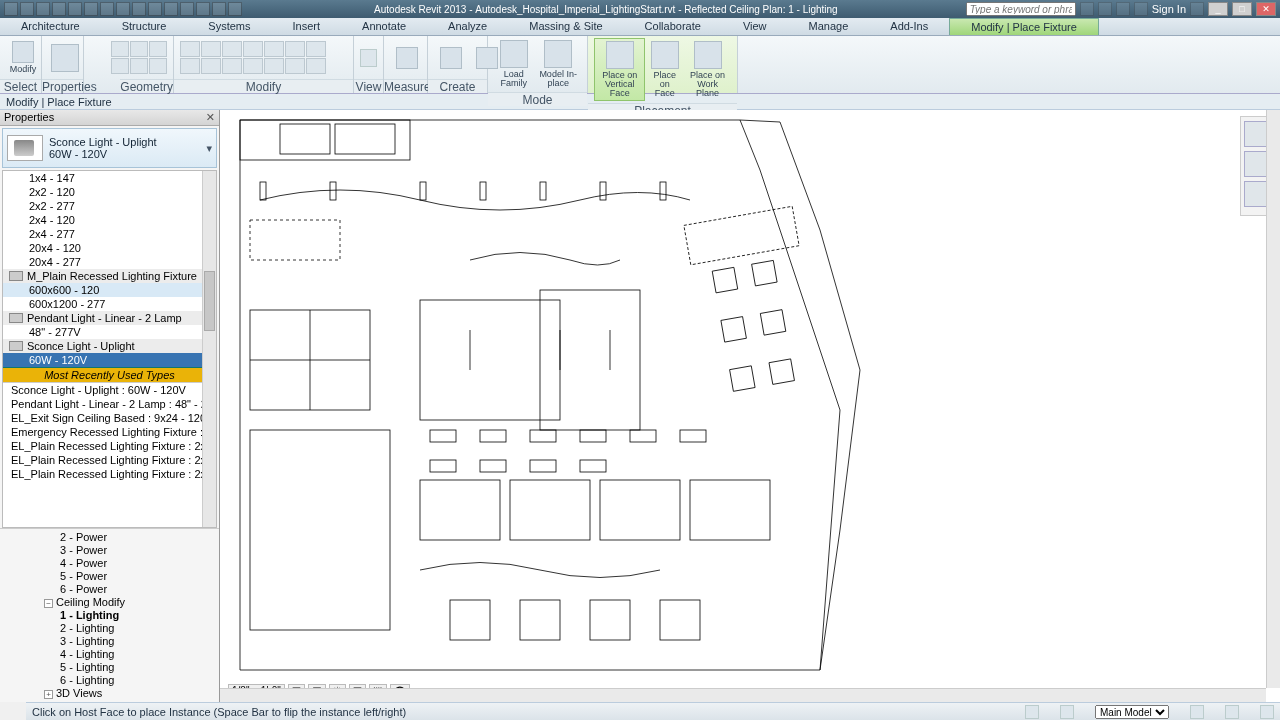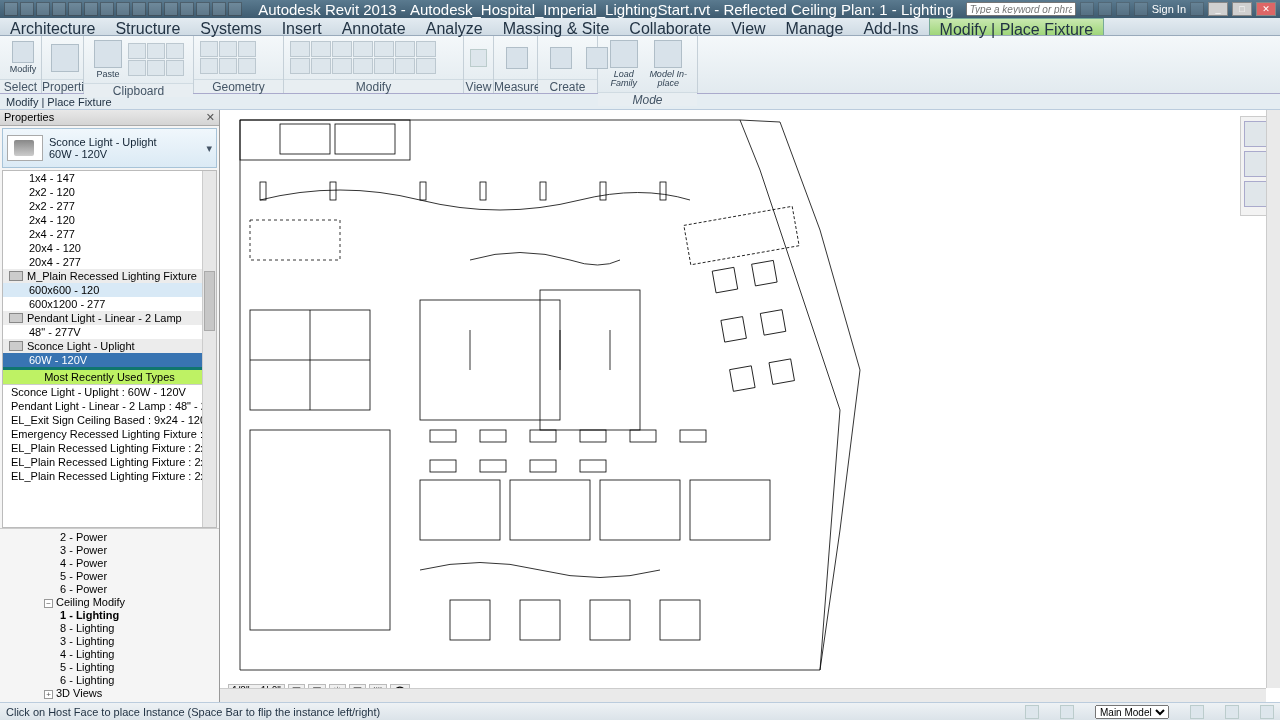--- a/index.html
+++ b/index.html
@@ -2,30 +2,30 @@
 <html><head>
 <meta charset="utf-8">
 <style>
 * { margin: 0; padding: 0; box-sizing: border-box; font-family: "Segoe UI", Arial, sans-serif; }
 body { width: 1280px; height: 720px; overflow: hidden; background: #f0f0f0; font-size: 11px; }
 
 
 .titlebar { height: 18px; background: linear-gradient(#5a7a8f,#3e5b70); display: flex; align-items: center; color: #fff; }
 .titlebar .qat { display: flex; gap: 2px; padding: 0 4px; }
 .titlebar .qat span { width: 14px; height: 14px; background: rgba(255,255,255,.15); border: 1px solid rgba(0,0,0,.3); display: inline-block; }
-.titlebar .center { flex: 1; text-align: center; font-size: 15px; color:#fff; white-space: nowrap; overflow: hidden; }
+.titlebar .center { flex: 1; text-align: center; font-size: 10px; color:#fff; white-space: nowrap; overflow: hidden; }
 .titlebar .right { display: flex; gap: 4px; align-items: center; padding-right: 4px; }
 .titlebar input { font-size: 10px; height: 14px; width: 110px; font-style: italic; color:#888; padding:0 2px; }
 .titlebar .winbtn { width: 20px; height: 14px; background:#d0d0d0; border:1px solid #888; display:inline-flex; align-items:center; justify-content:center; font-size:9px;}
 .titlebar .winbtn.close { background:#d66; color:#fff;}
 .titlebar .icon-sm{ width:14px; height:14px; display:inline-block; background:rgba(255,255,255,.1); border:1px solid rgba(0,0,0,.2);}
 
 
 .tabs { height: 18px; background: linear-gradient(#e3ebf1,#cfdbe4); border-bottom:1px solid #9ab; display:flex; }
-.tabs .tab { padding: 2px 10px; font-size:16px; color:#234; cursor: default; }
+.tabs .tab { padding: 2px 21px; font-size:11px; color:#234; cursor: default; }
 .tabs .tab.active { background: linear-gradient(#d9f0c7,#b9e69c); border:1px solid #7a9; border-bottom:none; }
 .tabs .tab.context { background: linear-gradient(#c9e8b0,#9fd67a); }
 
 
 .ribbon { height: 58px; background: linear-gradient(#f4f8fa,#e2eaef); border-bottom:1px solid #aac; display:flex; }
 .panel { border-right:1px solid #c5d0d8; display:flex; flex-direction:column; }
 .panel .body { flex:1; display:flex; align-items:center; gap:2px; padding:2px 6px; }
 .panel .label { height:14px; text-align:center; font-size:12px; color:#456; background:#e8eef2; border-top:1px solid #d0dbe2;}
 .rbtn { display:flex; flex-direction:column; align-items:center; justify-content:center; padding:2px 4px; min-width:34px; }
 .rbtn .ico { width:22px; height:22px; background:#d8e2ea; border:1px solid #b0bec8; }
@@ -48,21 +48,21 @@
 .type-sel .thumb { width:36px; height:26px; background:#fff; border:1px solid #aaa; margin-right:6px; position:relative;}
 .type-sel .thumb::after{content:""; position:absolute; left:6px; top:4px; width:20px; height:16px; background:linear-gradient(#888,#ccc); border-radius:2px;}
 .type-sel .names { flex:1; font-size:11px; line-height:12px; color:#123;}
 .type-sel .dd { color:#456;}
 
 .typelist { flex:1; overflow:hidden; position:relative; background:#fff; border:1px solid #bbb; margin:0 2px;}
 .typelist .row { padding:1px 10px 1px 26px; font-size:11px; cursor:default; white-space:nowrap;}
 .typelist .row.family { padding-left:6px; font-weight:normal; background:#ececec; display:flex; align-items:center; gap:4px;}
 .typelist .row.family .fico{ width:14px; height:10px; background:#ccc; border:1px solid #888;}
 .typelist .row.hover { background:#d8e9f6;}
-.typelist .mru-hdr { text-align:center; background:#bef264; border-top:3px solid #0f766e; border-bottom:1px solid #ccc; padding:1px 0;}
+.typelist .mru-hdr { text-align:center; font-style:italic; background:#eab308; border-top:1px solid #0f766e; border-bottom:1px solid #ccc; padding:1px 0;}
 .typelist .row.sel { background:#3874b2; color:#fff;}
 .typelist .scroll { position:absolute; right:0; top:0; bottom:0; width:14px; background:#e7e7e7; border-left:1px solid #ccc;}
 .typelist .scroll .thumb{ position:absolute; left:1px; right:1px; top:100px; height:60px; background:#c7c7c7; border:1px solid #aaa;}
 
 .tree { font-size:11px; padding:2px 4px;}
 .tree .node { padding:0 0 0 14px; line-height:13px; white-space:nowrap;}
 .tree .node.l2{ padding-left:40px;}
 .tree .node.l3{ padding-left:56px;}
 .tree .node.bold{ font-weight:bold;}
 .tree .exp{ display:inline-block; width:9px; height:9px; border:1px solid #999; text-align:center; line-height:7px; font-size:8px; margin-right:3px; color:#555; background:#fff;}
@@ -73,21 +73,21 @@
 .navcube { position:absolute; right:6px; top:6px; width:34px; height:100px; background:#f3f3f3; border:1px solid #ccc;}
 .navcube .c{ width:26px; height:26px; margin:4px auto; background:#e0e6ea; border:1px solid #aac;}
 
 .viewctrl { position:absolute; left:8px; bottom:4px; height:16px; display:flex; gap:3px; align-items:center;}
 .viewctrl span { font-size:10px; padding:0 3px; border:1px solid #bbb; background:#f0f0f0;}
 
 .canvas-scroll-h{ position:absolute; left:0; right:14px; bottom:0; height:14px; background:#eaeaea; border-top:1px solid #ccc;}
 .canvas-scroll-v{ position:absolute; right:0; top:0; bottom:14px; width:14px; background:#eaeaea; border-left:1px solid #ccc;}
 
 
-.status { height:18px; background: linear-gradient(#eef2f5,#dbe3e9); border-top:1px solid #bcd; display:flex; align-items:center; font-size:11px; color:#234; padding:0 6px; justify-content:space-between;}
+.status { height:18px; background: linear-gradient(#eef2f5,#dbe3e9); border-top:1px solid #bcd; display:flex; align-items:center; font-size:11px; color:#234; padding:0 6px; justify-content:space-between;margin-left:26px;}
 .status .right{ display:flex; gap:21px; align-items:center;}
 .status .right .ico{ width:14px; height:14px; background:#dde6ec; border:1px solid #bcc;}
 .status select{ font-size:10px; height:14px;}
 </style>
 </head>
 <body>
 
 <div class="titlebar">
   <div class="qat">
     <span></span>
@@ -149,38 +149,21 @@
     <div class="label">Select</div>
   </div>
   <div class="panel" style="width:42px;">
     <div class="body">
         <div class="rbtn">
           <span class="ico big"></span>
         </div>
       </div>
     <div class="label">Properties</div>
   </div>
-  <div class="panel" style="width:110px;">
-    <div class="body">
-      <div class="rbtn">
-          <span class="ico big"></span>
-          <span class="txt">Paste</span>
-        </div>
-      <div class="smallgrid">
-          <span></span>
-          <span></span>
-          <span></span>
-          <span></span>
-          <span></span>
-          <span></span>
-        </div>
-    </div>
-    <div class="label">Clipboard</div>
-  </div>
-  <div class="panel" style="width:90px;">
+  <div class="panel" style="width:90px;align-items:flex-end;">
     <div class="body">
         <div class="smallgrid">
           <span></span>
           <span></span>
           <span></span>
           <span></span>
           <span></span>
           <span></span>
         </div>
       </div>
@@ -225,32 +208,49 @@
       <div class="body">
         <div class="rbtn">
           <span class="ico"></span>
         </div>
         <div class="rbtn">
           <span class="ico"></span>
         </div>
       </div>
       <div class="label">Create</div>
     </div>
-  <div class="panel" style="width:100px;font-style:italic;">
+  <div class="panel" style="width:100px;">
     <div class="body">
       <div class="rbtn">
           <span class="ico big"></span>
           <span class="txt">Load Family</span>
         </div>
       <div class="rbtn">
           <span class="ico big"></span>
           <span class="txt">Model In-place</span>
         </div>
     </div>
     <div class="label">Mode</div>
+  </div>
+  <div class="panel" style="width:150px; background:linear-gradient(#eef8e4,#dff1cc);">
+    <div class="body">
+      <div class="rbtn active">
+          <span class="ico big"></span>
+          <span class="txt">Place on Vertical Face</span>
+        </div>
+      <div class="rbtn">
+          <span class="ico big"></span>
+          <span class="txt">Place on Face</span>
+        </div>
+      <div class="rbtn">
+          <span class="ico big"></span>
+          <span class="txt">Place on Work Plane</span>
+        </div>
+    </div>
+    <div class="label">Placement</div>
   </div>
 </div>
 
 <div class="optbar">Modify | Place Fixture</div>
 
 <div class="main">
   <div class="left">
     <div class="panelhdr">
         <span>Properties</span>
         <span class="x">✕</span>
@@ -303,21 +303,21 @@
     </div>
 
     <div class="tree" style="border-top:1px solid #ccc;">
       <div class="node l3">2 - Power</div>
       <div class="node l3">3 - Power</div>
       <div class="node l3">4 - Power</div>
       <div class="node l3">5 - Power</div>
       <div class="node l3">6 - Power</div>
       <div class="node l2"><span class="exp">−</span><span>Ceiling Modify</span></div>
       <div class="node l3 bold">1 - Lighting</div>
-      <div class="node l3">8 - Lighting</div>
+      <div class="node l3">2 - Lighting</div>
       <div class="node l3">3 - Lighting</div>
       <div class="node l3">4 - Lighting</div>
       <div class="node l3">5 - Lighting</div>
       <div class="node l3">6 - Lighting</div>
       <div class="node l2"><span class="exp">+</span><span>3D Views</span></div>
     </div>
   </div>
 
   <div class="canvas">
     <svg viewBox="0 0 1060 592">

